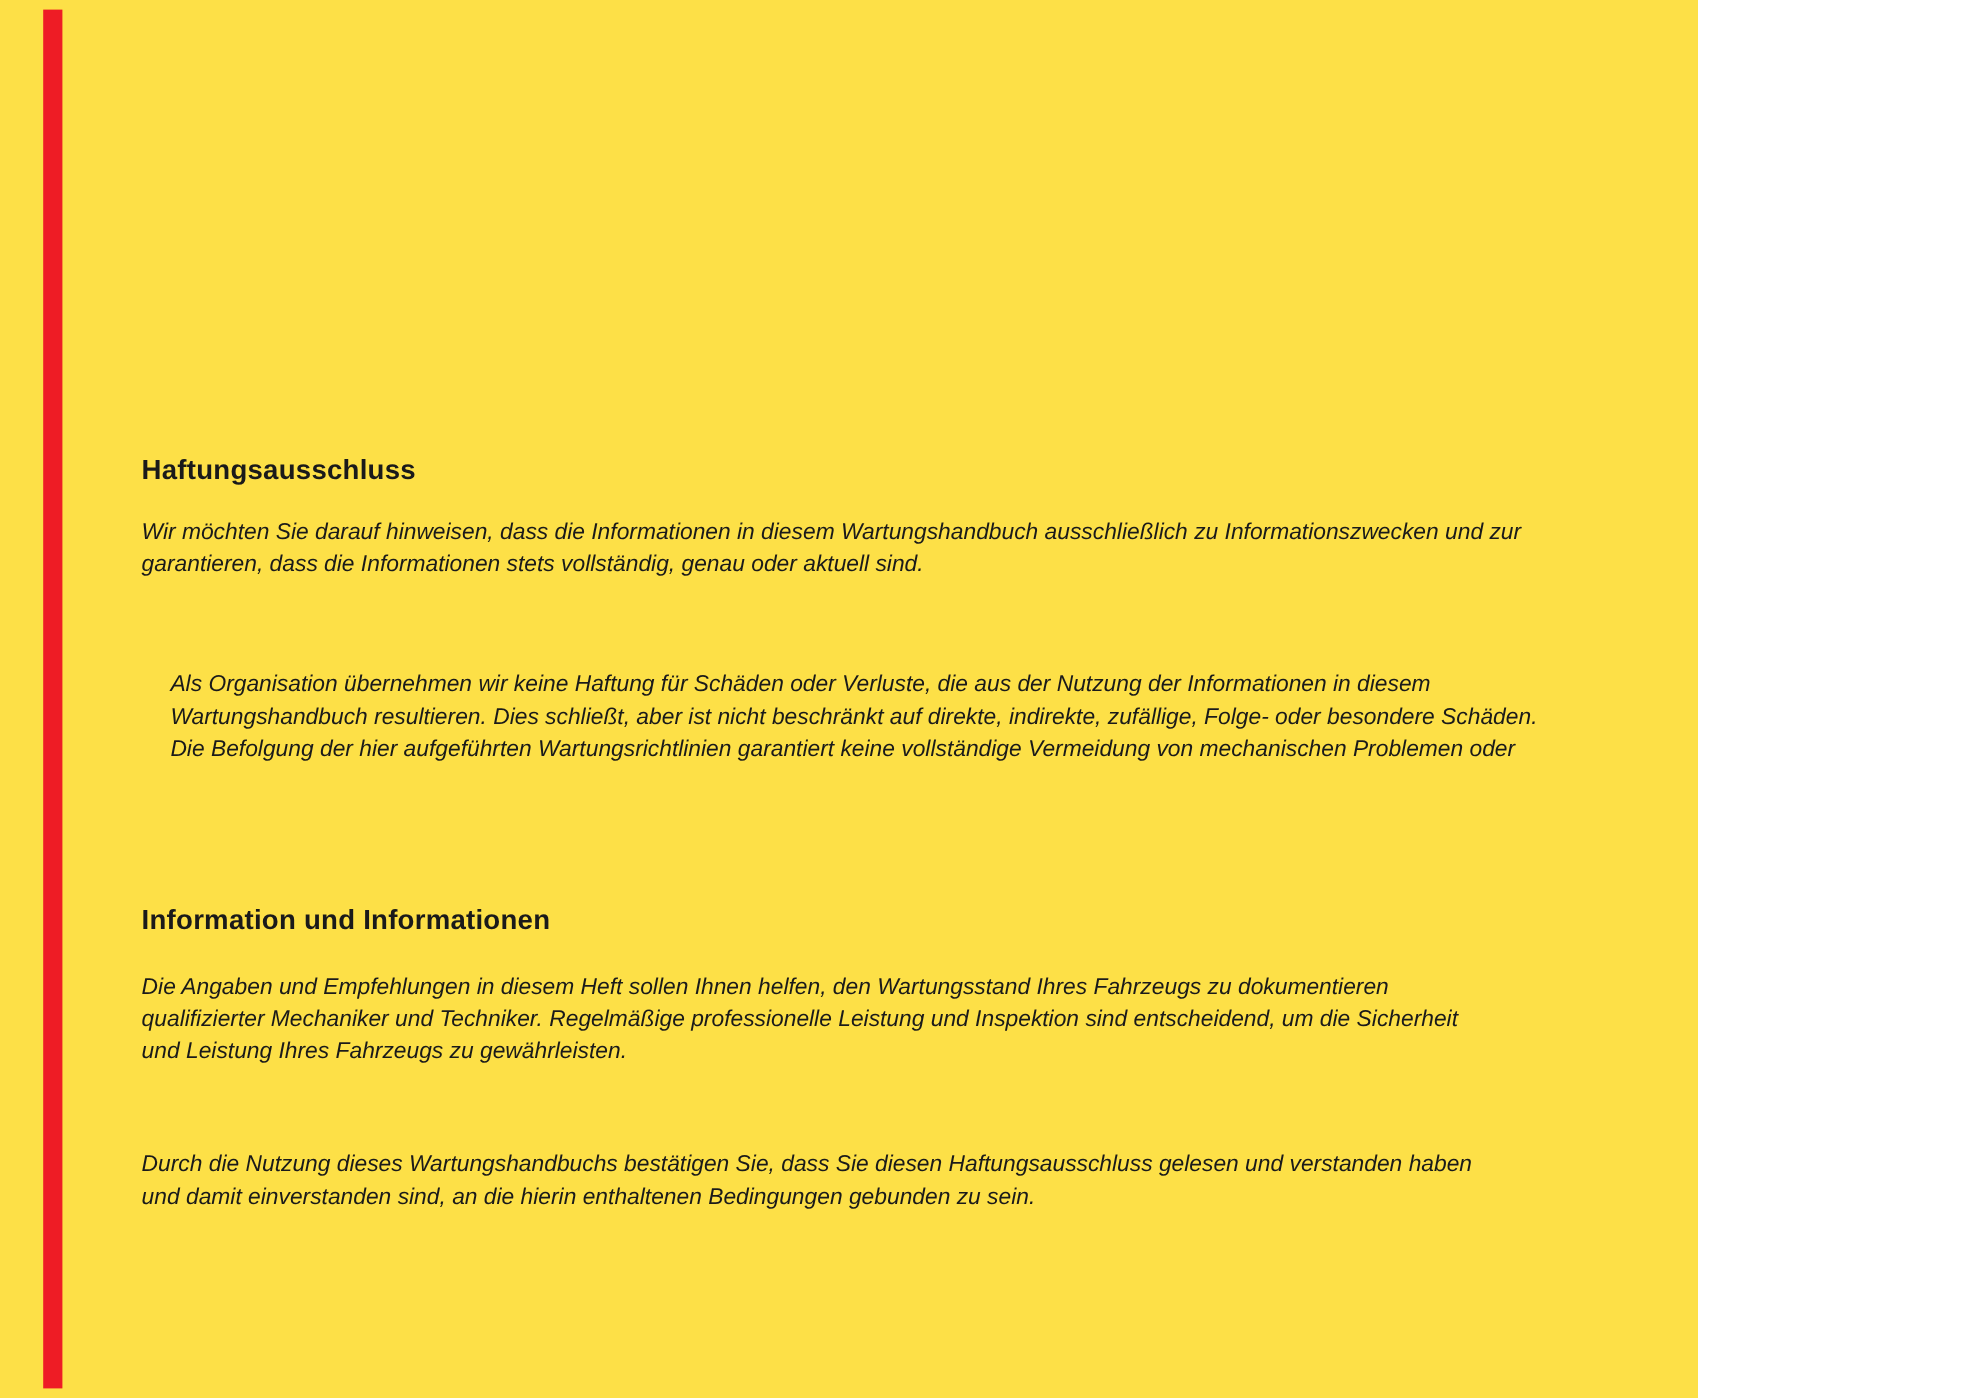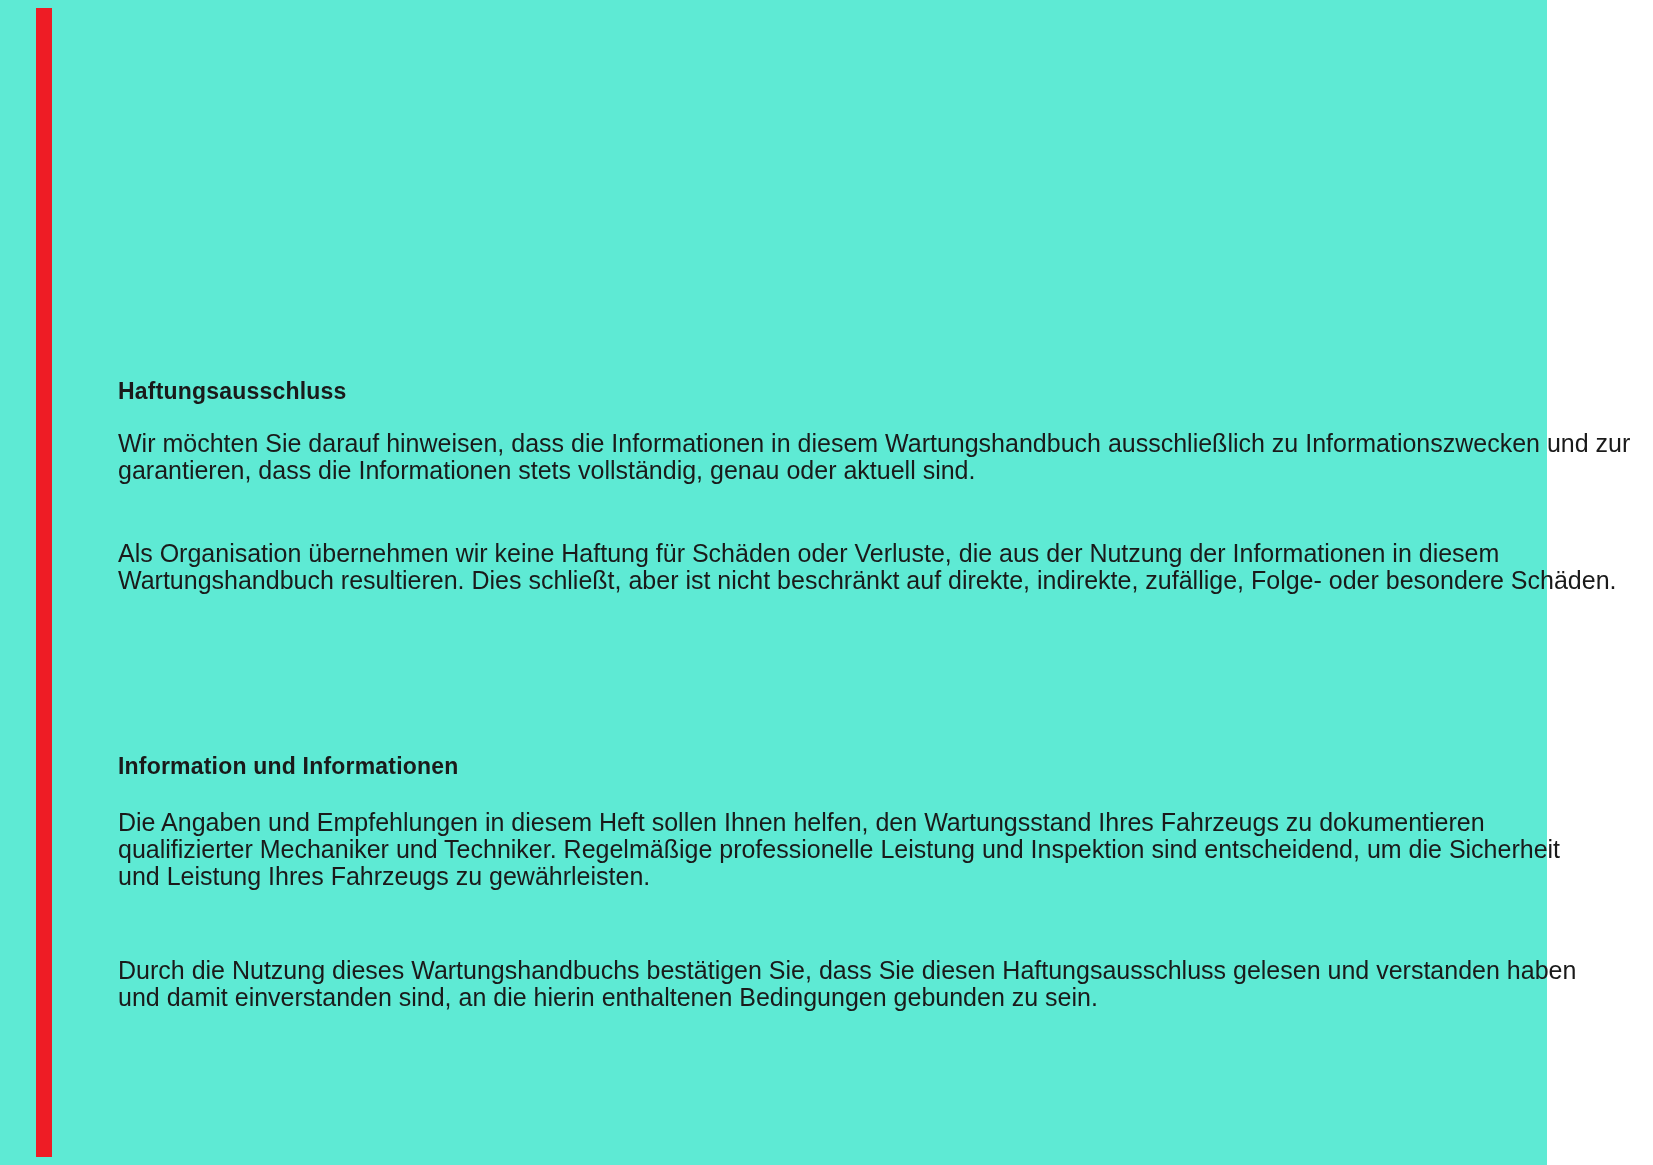--- a/index.html
+++ b/index.html
@@ -5,23 +5,23 @@
   * { margin: 0; padding: 0; box-sizing: border-box; }
   html, body {
     width: 1653px;
     height: 1165px;
     background: #ffffff;
     overflow: hidden;
     font-family: "Liberation Sans", "DejaVu Sans", sans-serif;
   }
   .page {
     position: relative;
-    width: 1547px;
+    width: 1415px;
     height: 1165px;
-    background: #5eead4;
+    background: #fde047;
   }
   .red-edge-bar {
     position: absolute;
     left: 36px;
     top: 8px;
     width: 16px;
     height: 1149px;
     background: #ee1c25;
   }
   .content {
@@ -36,29 +36,30 @@
     left: 0;
     font-size: 23px;
     font-weight: bold;
     line-height: 27px;
     white-space: nowrap;
     letter-spacing: 0.2px;
   }
   .para {
     position: absolute;
     left: 0;
-    font-size: 25px;
+    font-size: 19px;
     line-height: 27px;
+    font-style: italic;
   }
   .line {
     white-space: nowrap;
   }
   #heading-1 { top: 378px; }
   #para-1    { top: 430px; }
-  #para-2    { top: 540px; }
+  #para-2    { top: 557px; margin-left: 24px; }
   #heading-2 { top: 753px; }
   #para-3    { top: 809px; }
   #para-4    { top: 945px; margin-top: 12px; }
 </style>
 </head>
 <body style="background: rgb(255, 255, 255);">
 
 <div class="page">
 
   <div class="red-edge-bar" style="background: rgb(238, 28, 37);"></div>
@@ -68,20 +69,21 @@
     <div class="heading" id="heading-1">Haftungsausschluss</div>
 
     <div class="para" id="para-1">
       <div class="line">Wir möchten Sie darauf hinweisen, dass die Informationen in diesem Wartungshandbuch ausschließlich zu Informationszwecken und zur</div>
       <div class="line">garantieren, dass die Informationen stets vollständig, genau oder aktuell sind.</div>
     </div>
 
     <div class="para" id="para-2">
       <div class="line">Als Organisation übernehmen wir keine Haftung für Schäden oder Verluste, die aus der Nutzung der Informationen in diesem</div>
       <div class="line">Wartungshandbuch resultieren. Dies schließt, aber ist nicht beschränkt auf direkte, indirekte, zufällige, Folge- oder besondere Schäden.</div>
+      <div class="line">Die Befolgung der hier aufgeführten Wartungsrichtlinien garantiert keine vollständige Vermeidung von mechanischen Problemen oder</div>
     </div>
 
     <div class="heading" id="heading-2">Information und Informationen</div>
 
     <div class="para" id="para-3">
       <div class="line">Die Angaben und Empfehlungen in diesem Heft sollen Ihnen helfen, den Wartungsstand Ihres Fahrzeugs zu dokumentieren</div>
       <div class="line">qualifizierter Mechaniker und Techniker. Regelmäßige professionelle Leistung und Inspektion sind entscheidend, um die Sicherheit</div>
       <div class="line">und Leistung Ihres Fahrzeugs zu gewährleisten.</div>
     </div>
 

